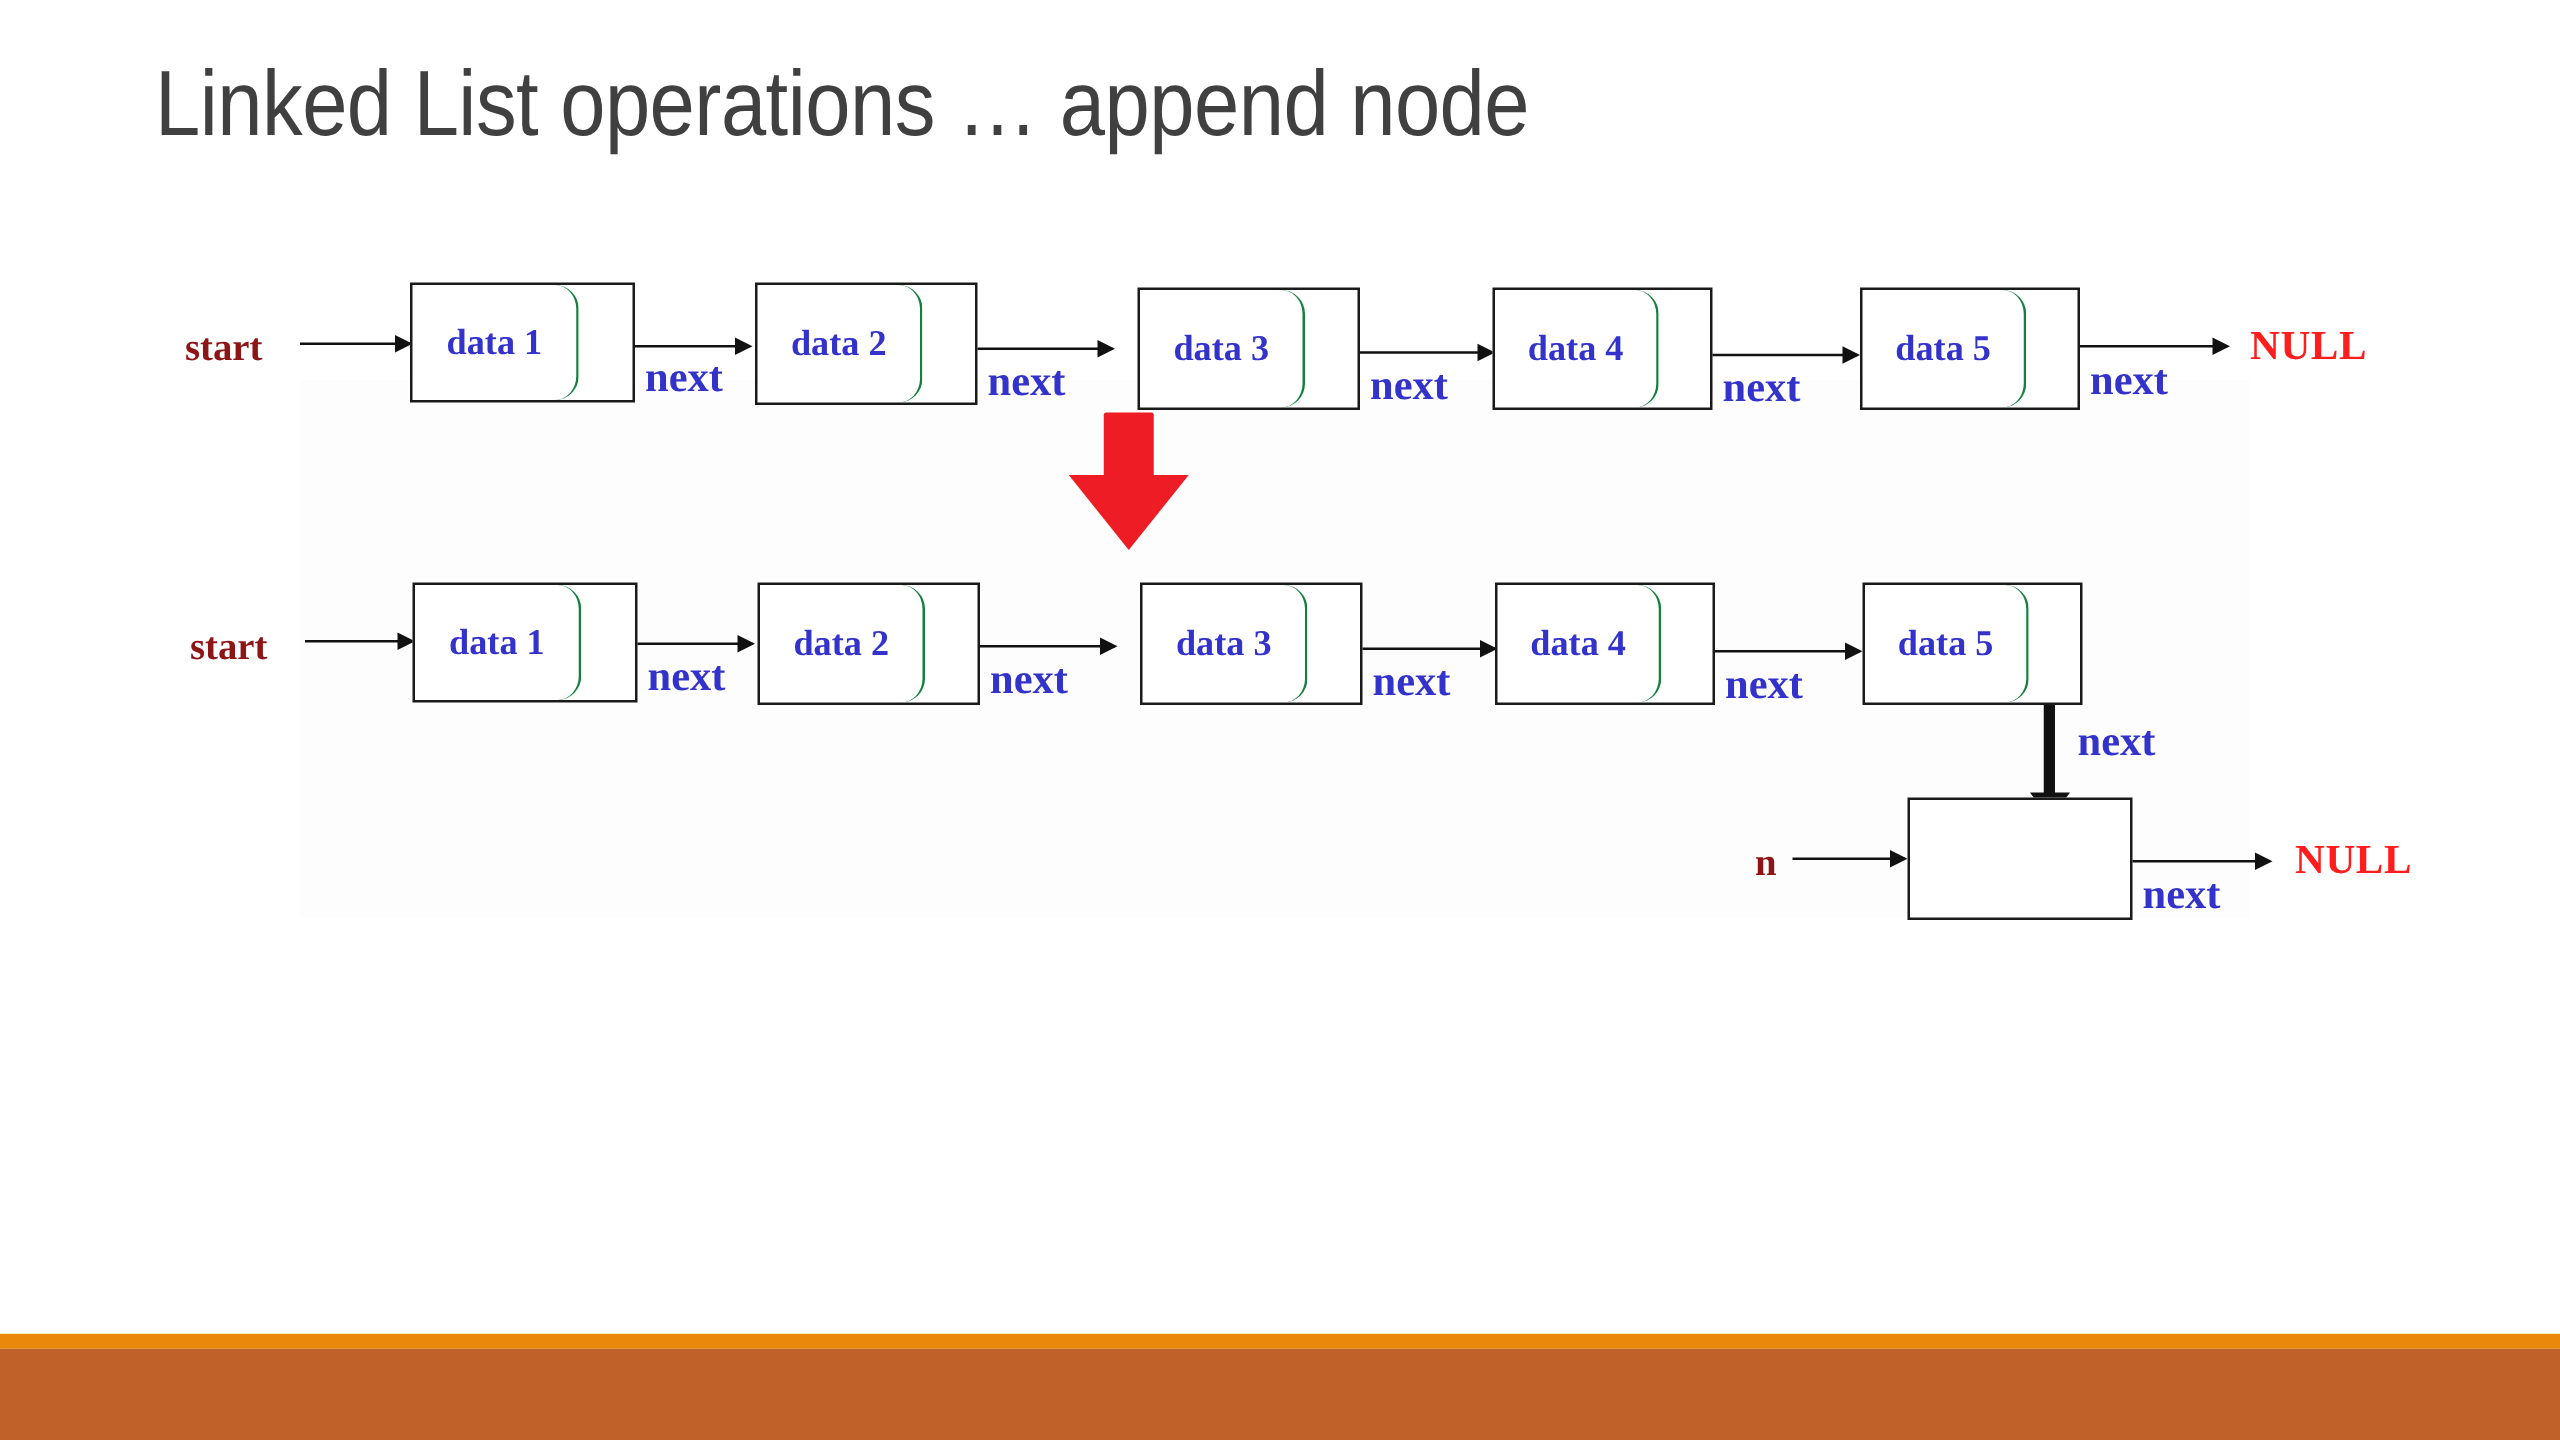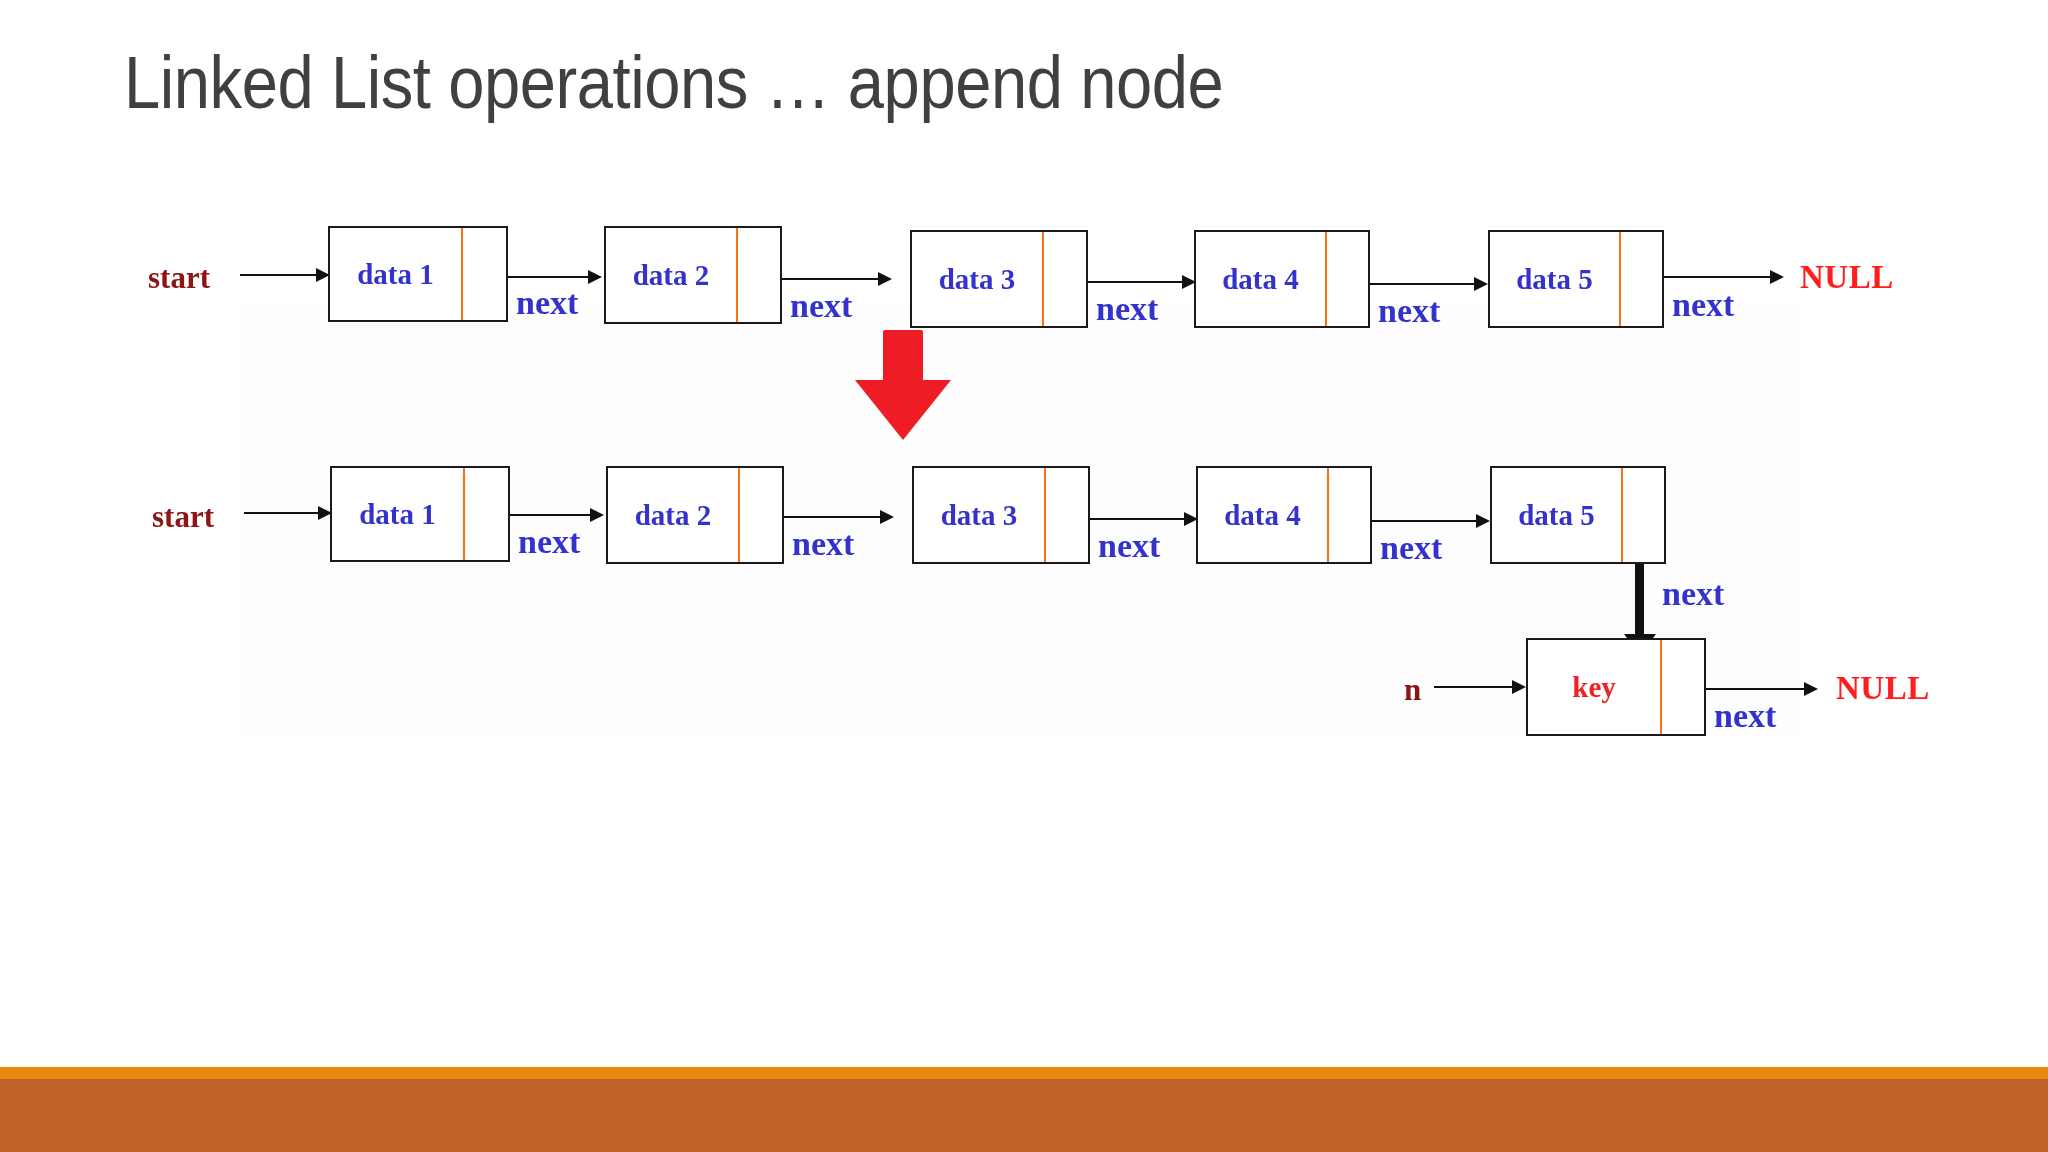--- a/index.html
+++ b/index.html
@@ -53,28 +53,29 @@
     position: absolute;
     box-sizing: border-box;
     border: 2px solid #1a1a1a;
     background: #ffffff;
     display: flex;
     align-items: stretch;
   }
   .node .cell-data {
     flex: 0 0 auto;
     box-sizing: border-box;
-    border-right: 2px solid #f97316;
+    border-right: 2px solid #15803d;
     display: flex;
     align-items: center;
     justify-content: center;
     font-weight: bold;
     font-size: 29px;
     color: #3333cc;
     white-space: nowrap;
+    border-radius: 19px;
   }
   .node .cell-ptr {
     flex: 1 1 auto;
   }
   .node.keynode .cell-data { color: #ee2222; }
 
   
   .lbl {
     position: absolute;
     white-space: nowrap;
@@ -269,21 +270,20 @@
     <div class="cell-ptr"></div>
   </div>
 
   <div class="arrow-v-thick" style="left:1635px; top:560px; height:72px;"></div>
   <div class="lbl lbl-next" style="left:1662px; top:573px;">next</div>
 
   <div class="lbl lbl-n" style="left:1404px; top:670px;">n</div>
   <div class="arrow-h" style="left:1434px; top:682px; width:90px;"></div>
 
   <div class="node keynode" style="left:1526px; top:634px; width:180px; height:98px;">
-    <div class="cell-data" style="width:134px;">key</div>
     <div class="cell-ptr"></div>
   </div>
 
   <div class="arrow-h" style="left:1706px; top:684px; width:110px;"></div>
   <div class="lbl lbl-next" style="left:1714px; top:695px;">next</div>
 
   <div class="lbl lbl-null" style="left:1836px; top:668px;">NULL</div>
 
   <div class="bar-orange"></div>
   <div class="bar-terra"></div>

